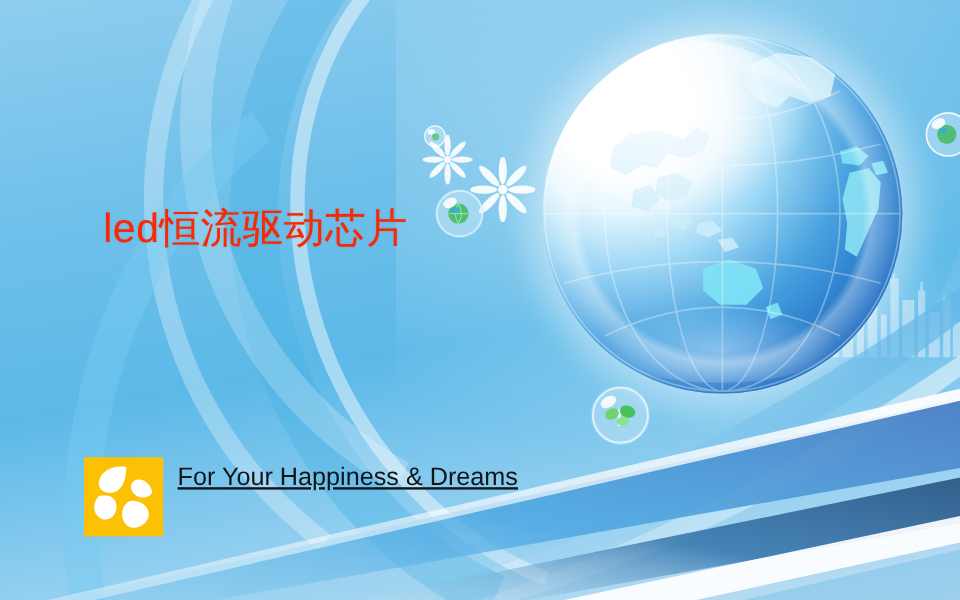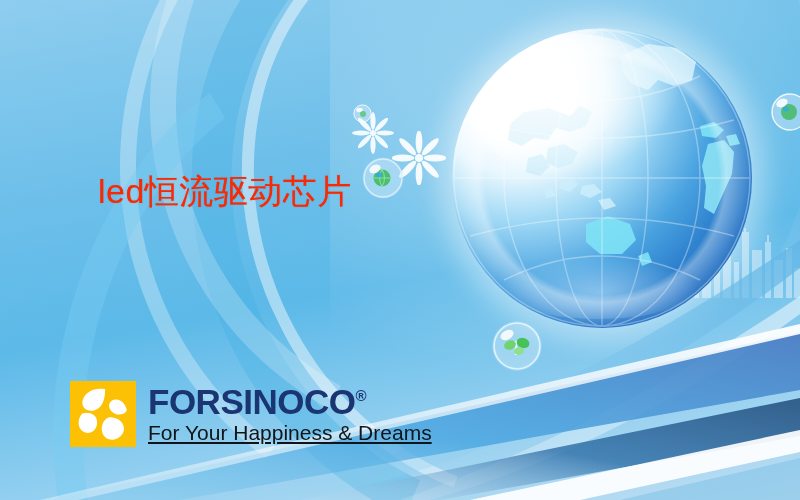--- a/index.html
+++ b/index.html
@@ -110,21 +110,20 @@
   #headline {
     position: absolute;
     left: 86px; top: 164px;
     color: #F62A06;
     font-size: 34px;
     line-height: 1.62;
     font-weight: 400;
     letter-spacing: 0.5px;
     white-space: nowrap;
     text-shadow: 0 0 1px rgba(246,42,6,0.5);
-    margin-left: 12px;
   }
   #headline .line2 {
     display: block;
     padding-left: 14px;
   }
 
   
   #logo {
     position: absolute;
     left: 70px; top: 381px;
@@ -409,18 +408,17 @@
       <svg width="66" height="66" viewBox="0 0 66 66">
         <g fill="#ffffff">
           <path d="M31 8 C20 8 12 14 11 22 C10 29 16 33 23 31 C30 29 33 20 32 12 C32 9 32 8 31 8 Z" transform="rotate(8 33 33)"></path>
           <path d="M55 24 C52 18 45 16 41 19 C37 22 38 28 43 31 C48 34 54 32 56 29 C57 27 56 26 55 24 Z" transform="rotate(4 33 33)"></path>
           <path d="M11 34 C7 40 8 48 14 51 C20 54 26 50 27 43 C28 37 24 32 18 32 C14 32 12 32 11 34 Z"></path>
           <path d="M36 38 C31 42 30 51 35 56 C40 61 49 59 53 52 C56 46 52 39 45 37 C41 36 38 36 36 38 Z"></path>
         </g>
       </svg>
     </div>
     <div id="logo-text">
-      <span id="logo-word"><span>FORSINOCO</span><span class="reg">®</span></span>
       <span id="logo-tagline">For Your Happiness &amp; Dreams</span>
     </div>
   </div>
 
 </div>
 
 </body></html>

